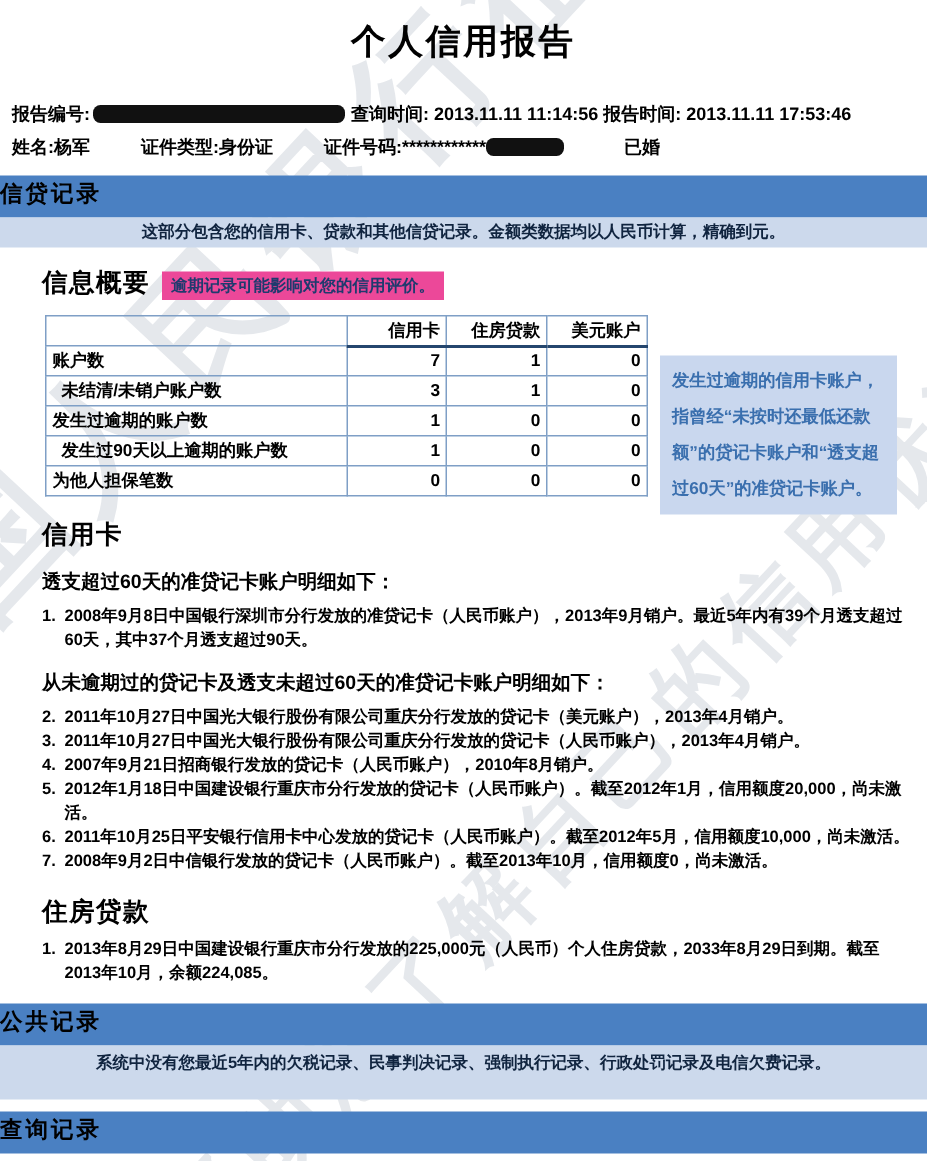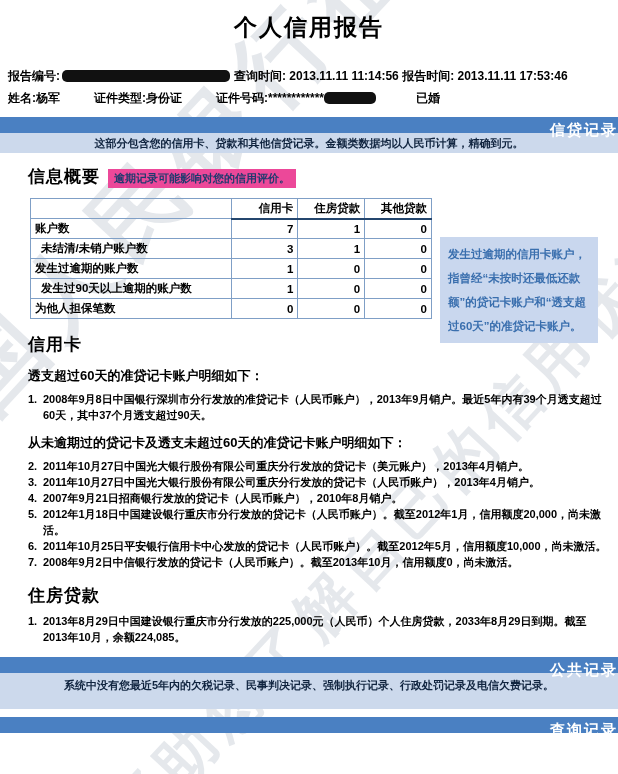--- a/index.html
+++ b/index.html
@@ -30,23 +30,23 @@
   
   .title { text-align: center; font-size: 23px; font-weight: bold; padding-top: 12px; letter-spacing: 2px; }
   .head-info { margin: 22px 6px 0 8px; font-size: 12px; font-weight: bold; line-height: 22px; }
   .head-line { white-space: nowrap; }
   .redact { display: inline-block; background: #111; border-radius: 5px; vertical-align: middle; }
   .redact.rn { width: 168px; height: 12px; margin: 0 4px 2px 2px; }
   .redact.rid { width: 52px; height: 12px; margin: 0 6px 2px 0; }
   .gap-m { display: inline-block; width: 34px; }
   
   .banner {
-    margin-top: 8px; height: 16px; line-height: 26px;
-    background: #4a80c2; color: #ffffff;
-    font-size: 15px; font-weight: bold; text-align: right; letter-spacing: 2px;
+    margin-top: 8px; height: 28px; line-height: 26px;
+    background: #4a80c2; color: #000000;
+    font-size: 15px; font-weight: bold; text-align: left; letter-spacing: 2px;
   }
   .strip {
     margin-top: 0; height: 20px; line-height: 20px;
     background: #ccd9ec; color: #10243f;
     font-size: 11px; font-weight: bold; text-align: center;
   }
   
   .summary-head { margin: 12px 0 0 28px; display: flex; align-items: flex-end; }
   .h1 { font-size: 17px; font-weight: bold; letter-spacing: 1px; }
   .hl-note {
@@ -108,21 +108,21 @@
       <span class="h1">信息概要</span>
       <span class="hl-note">逾期记录可能影响对您的信用评价。</span>
     </div>
 
     <table class="sum">
       <tbody>
         <tr class="cols">
           <td class="lbl"></td>
           <th class="val">信用卡</th>
           <th class="val">住房贷款</th>
-          <th class="val">其他贷款</th>
+          <th class="val">美元账户</th>
         </tr>
         <tr>
           <td class="lbl">账户数</td>
           <td class="val">7</td>
           <td class="val">1</td>
           <td class="val">0</td>
         </tr>
         <tr>
           <td class="lbl ind">未结清/未销户账户数</td>
           <td class="val">3</td>

